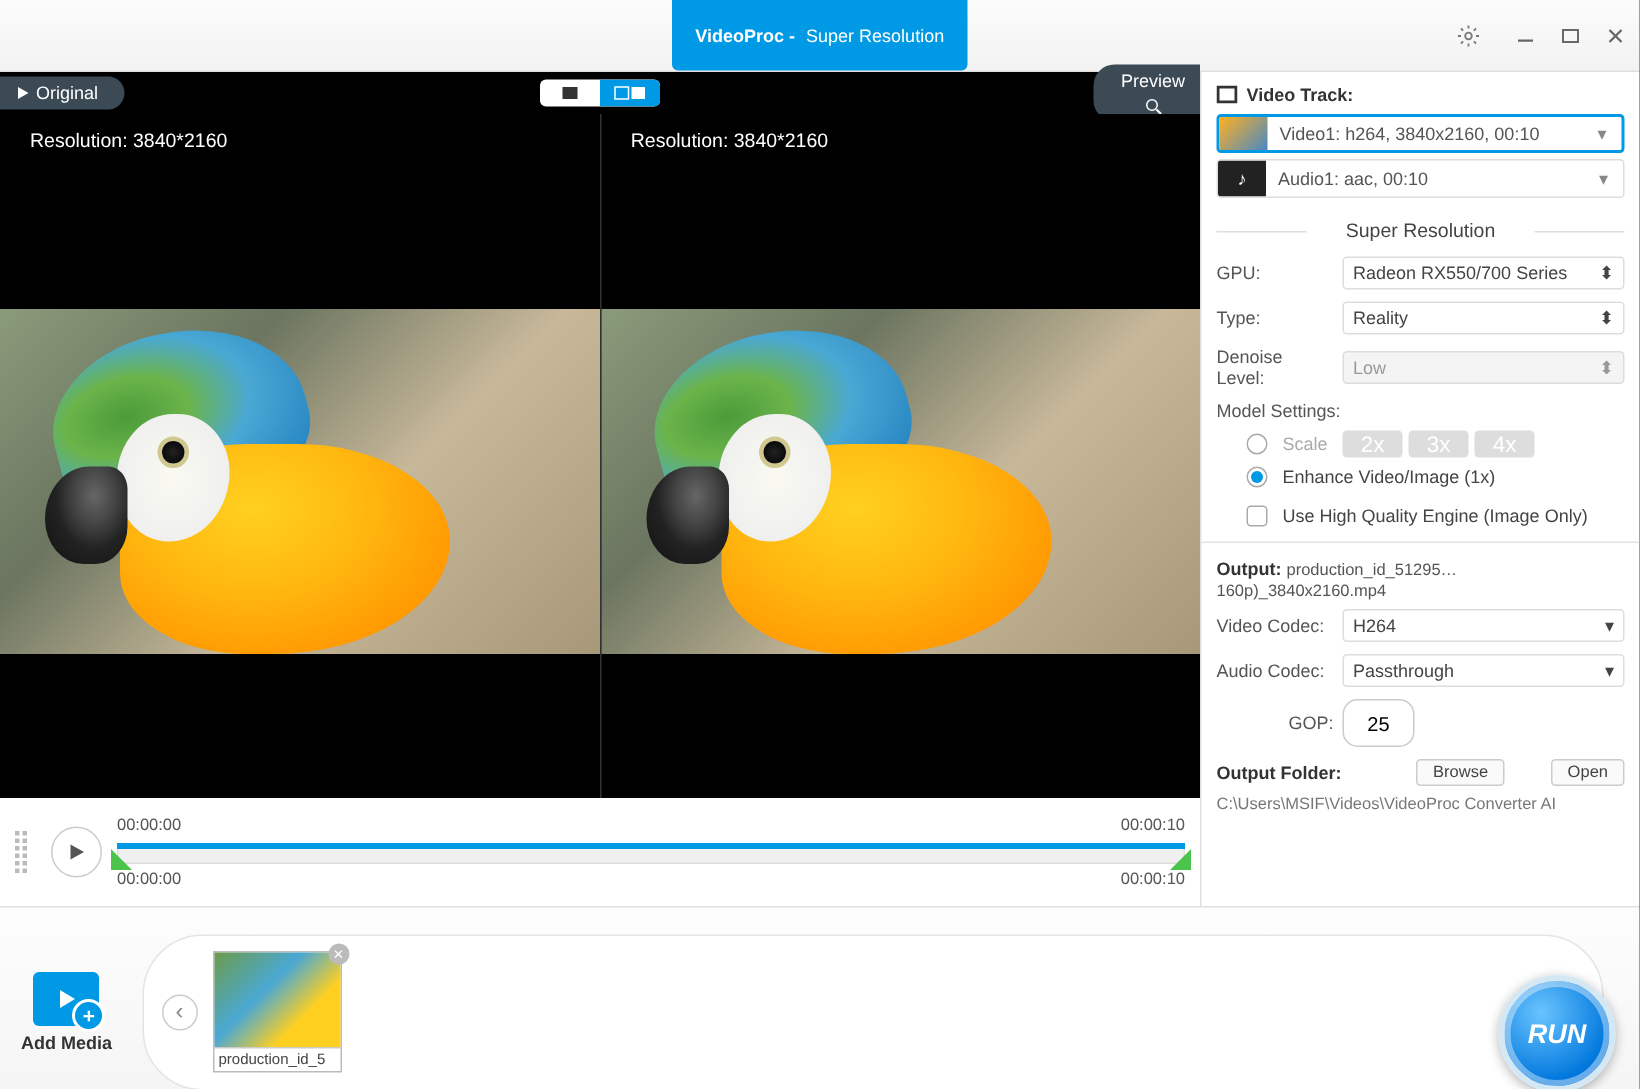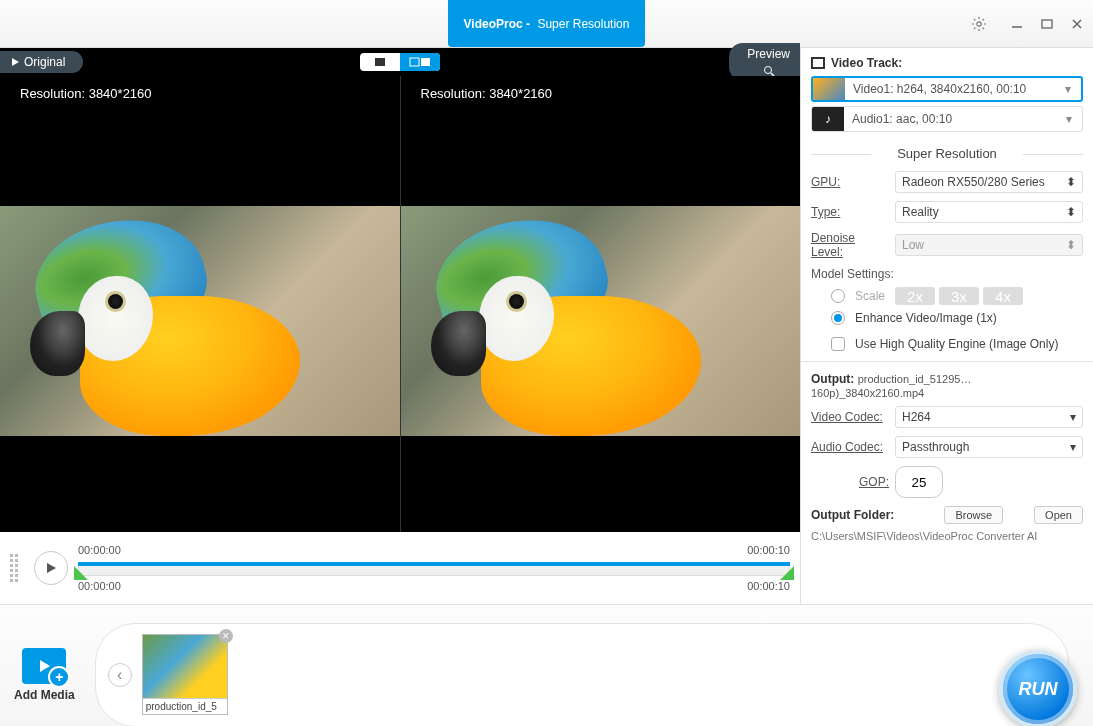--- a/index.html
+++ b/index.html
@@ -45,21 +45,21 @@
 .track { display:flex; align-items:center; border:1px solid #ddd; border-radius:3px; margin-bottom:4px; height:26px; overflow:hidden; }
 .track.selected { border:2px solid #0099e5; }
 .track-thumb { width:32px; height:100%; background:linear-gradient(135deg,#ffb020,#4a88c4); }
 .track-thumb.audio { background:#222; color:#fff; display:flex; align-items:center; justify-content:center; }
 .track-label { flex:1; padding:0 8px; color:#555; }
 .track-dd { width:16px; color:#888; }
 .sr-head { text-align:center; margin:14px 0 10px; position:relative; font-size:13px; }
 .sr-head::before,.sr-head::after { content:""; position:absolute; top:50%; width:60px; height:1px; background:#ddd; }
 .sr-head::before { left:0; } .sr-head::after { right:0; }
 .form-row { display:flex; align-items:center; margin-bottom:8px; gap:6px; }
-.form-label { width:78px; color:#555;text-decoration:underline; }
+.form-label { width:78px; color:#555; }
 .form-select { flex:1; border:1px solid #ddd; border-radius:3px; height:22px; padding:0 6px; display:flex; align-items:center; justify-content:space-between; color:#444; background:#fff; }
 .form-select.disabled { background:#f4f4f4; color:#999;gap:31px; }
 .radio-row { display:flex; align-items:center; gap:10px; margin:6px 0 6px 20px; }
 .radio { width:14px; height:14px; border:1px solid #aaa; border-radius:50%; display:flex; align-items:center; justify-content:center; }
 .radio.on::after { content:""; width:8px; height:8px; background:#0099e5; border-radius:50%; }
 .scale-btns { display:flex; gap:4px; }
 .scale-btn { width:40px; height:18px; background:#ddd; color:#fff; border-radius:3px; font-size:15px; display:flex; align-items:center; justify-content:center; }
 .checkbox-row { display:flex; align-items:center; gap:10px; margin:12px 0 4px 20px; }
 .checkbox { width:14px; height:14px; border:1px solid #aaa; border-radius:3px; }
 .divider { height:1px; background:#e4e4e4; margin:10px -10px; }
@@ -219,21 +219,21 @@
       <div class="track-thumb audio">♪</div>
       <div class="track-label">Audio1: aac, 00:10</div>
       <div class="track-dd">▾</div>
     </div>
 
     <div class="sr-head">Super Resolution</div>
 
     <div class="form-row">
       <div class="form-label">GPU:</div>
       <div class="form-select">
-          <span>Radeon RX550/280 Series</span>
+          <span>Radeon RX550/700 Series</span>
           <span>⬍</span>
         </div>
     </div>
     <div class="form-row">
       <div class="form-label">Type:</div>
       <div class="form-select">
           <span>Reality</span>
           <span>⬍</span>
         </div>
     </div>

